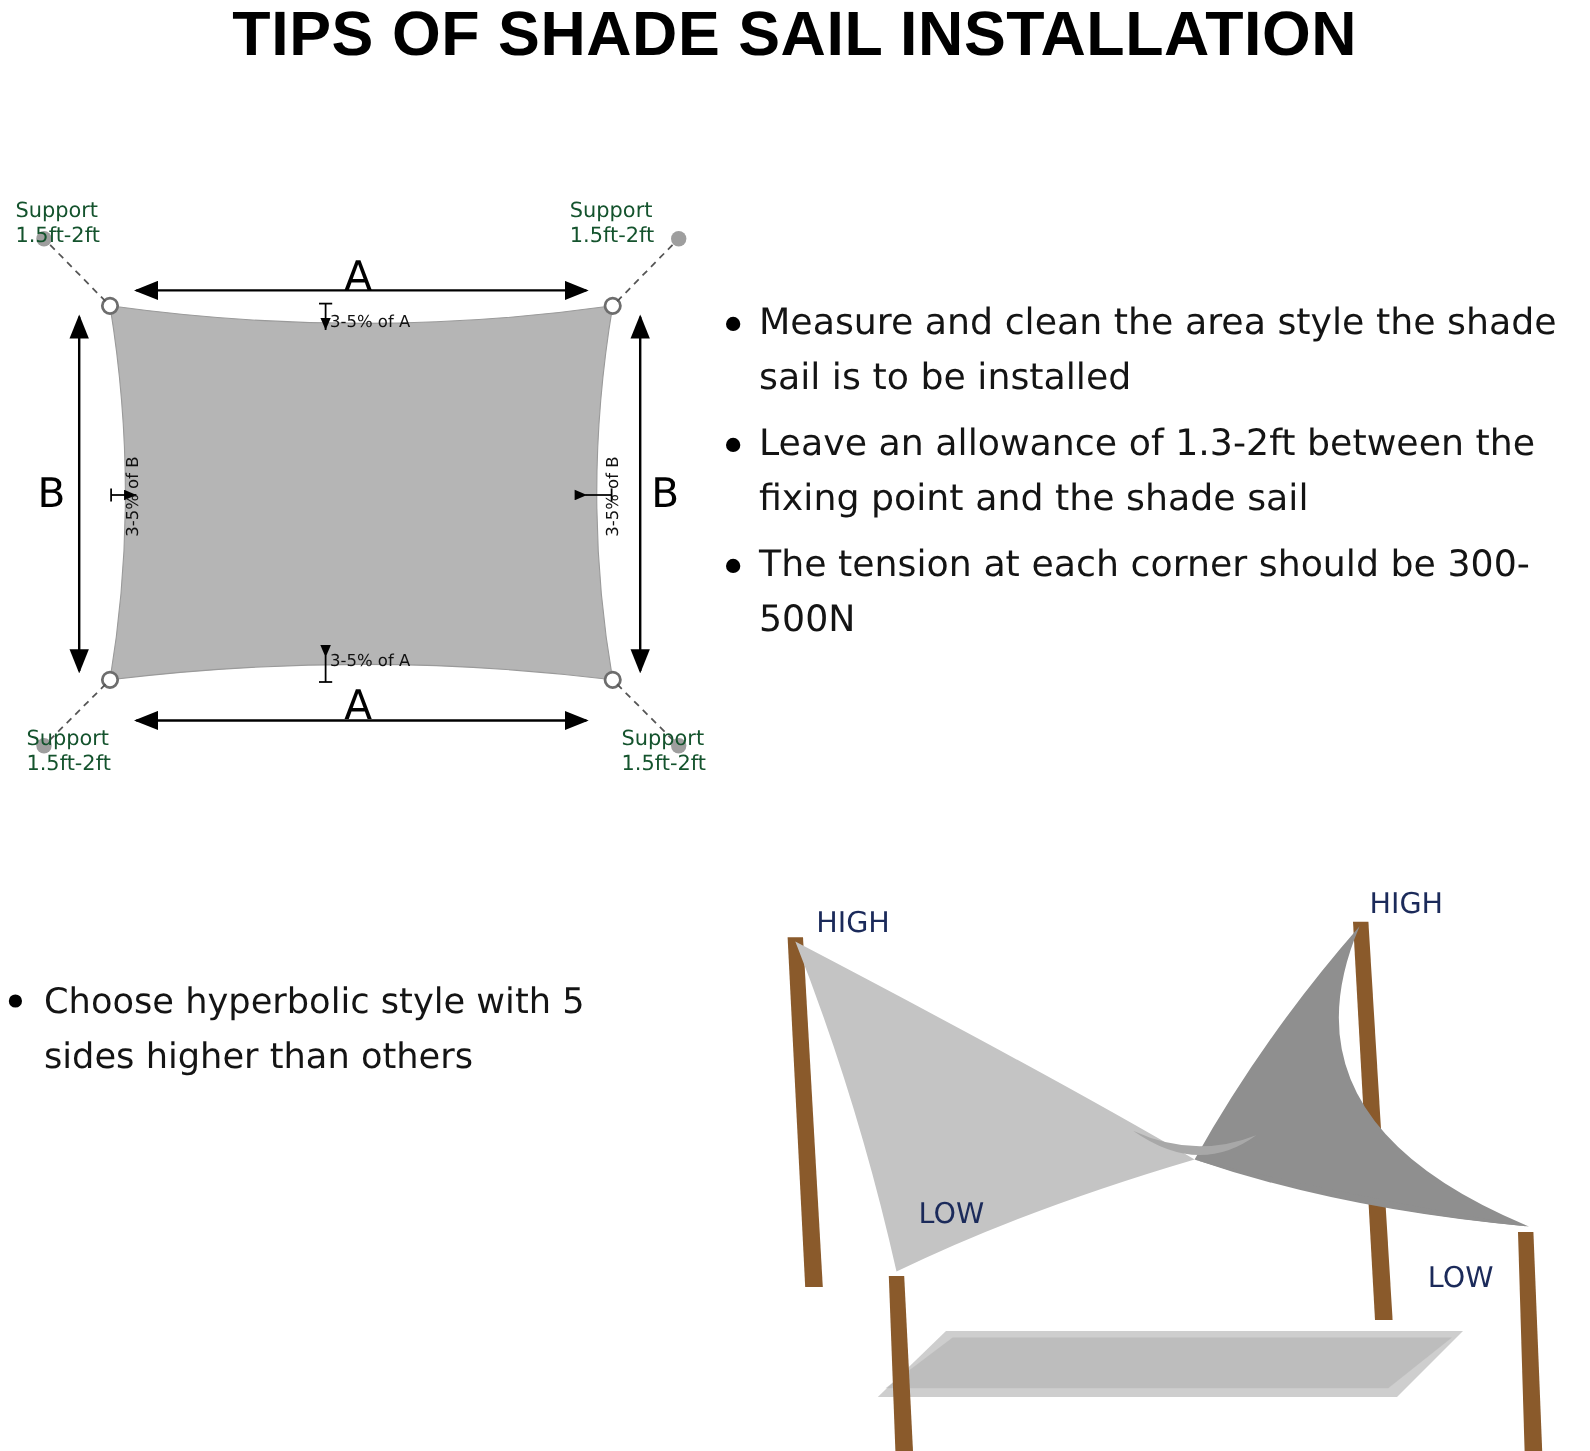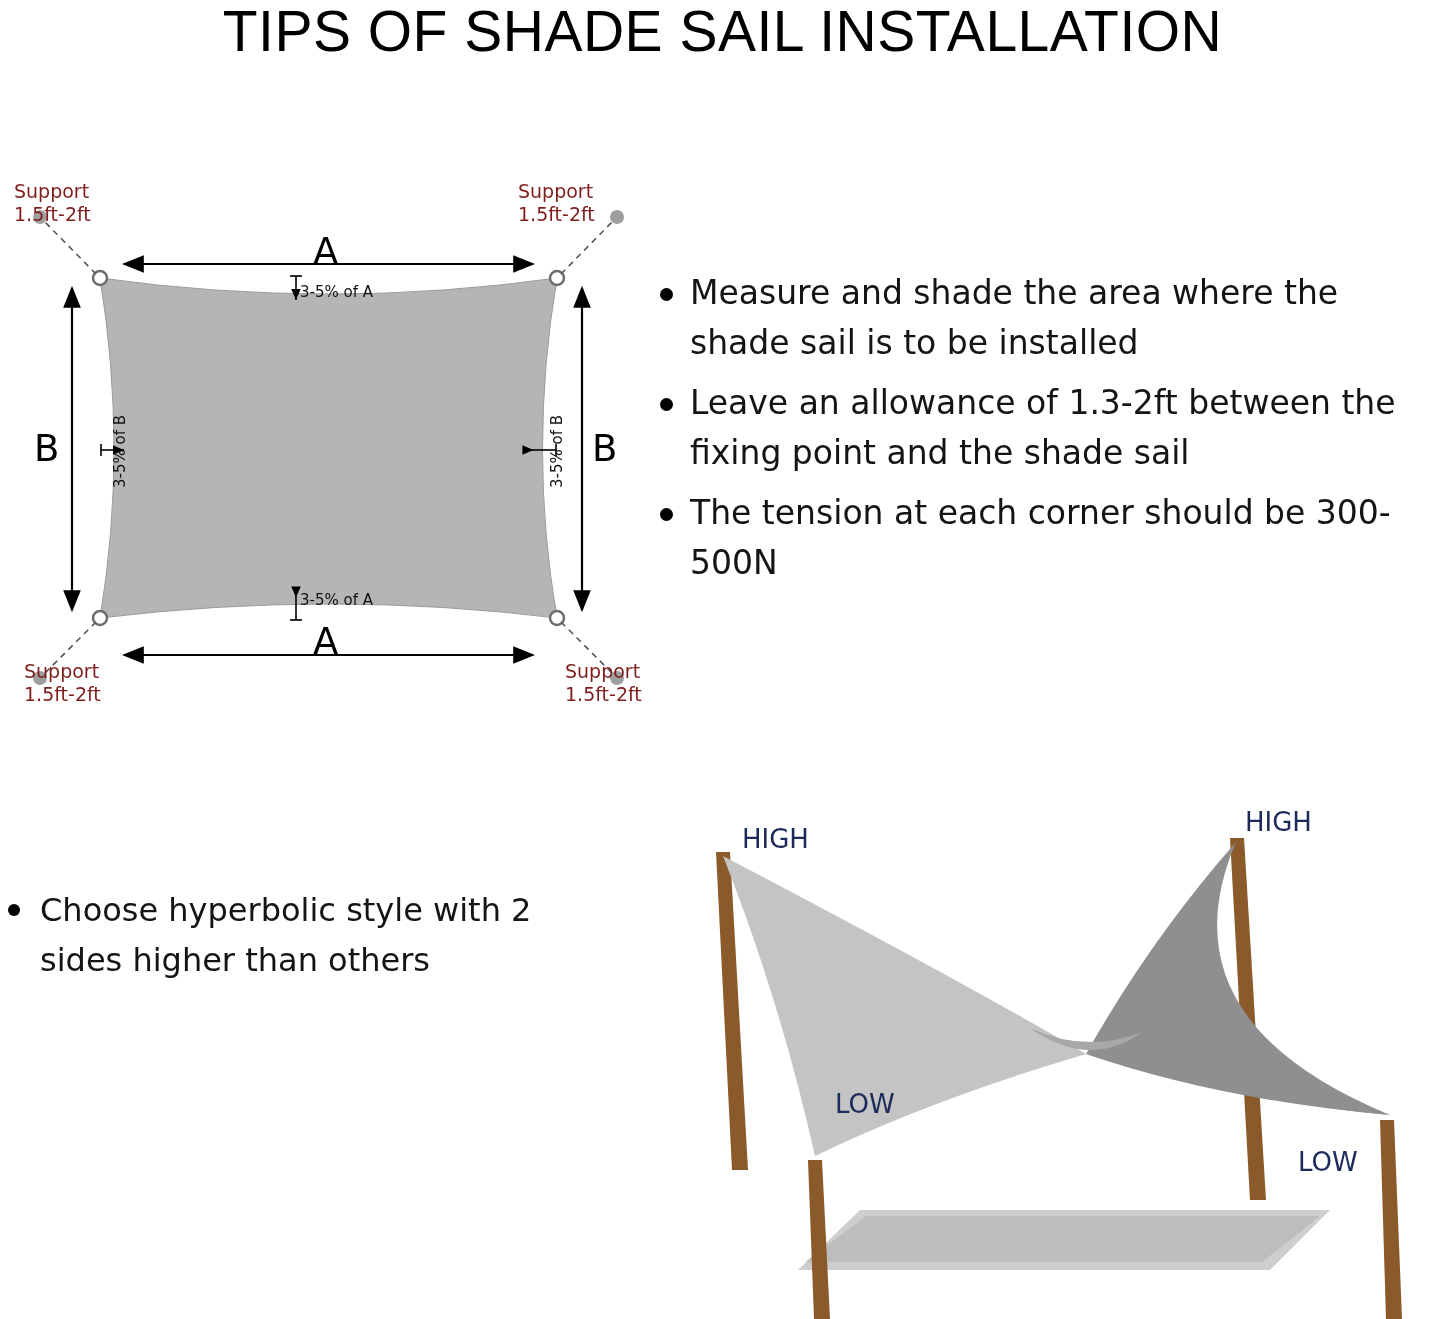--- a/index.html
+++ b/index.html
@@ -17,21 +17,21 @@
   }
 
   
   #title {
     position: absolute;
     top: 0px;
     left: 0;
     width: 1445px;
     text-align: center;
     font-family: "Liberation Sans", sans-serif;
-    font-weight: normal;
+    font-weight: bold;
     font-size: 57px;
     letter-spacing: 0.5px;
     line-height: 62px;
     white-space: nowrap;
   }
 
   
   #diagram-rect {
     position: absolute;
     left: 0px;
@@ -39,21 +39,21 @@
     width: 660px;
     height: 580px;
   }
   #diagram-rect svg { display: block; }
 
   .lbl {
     position: absolute;
     font-family: "DejaVu Sans", sans-serif;
     font-size: 19px;
     line-height: 23px;
-    color: #7f1d1d;
+    color: #14532d;
     white-space: pre;
   }
   .lbl-small {
     position: absolute;
     font-family: "DejaVu Sans", sans-serif;
     font-size: 15px;
     line-height: 17px;
     color: #111;
     white-space: pre;
   }
@@ -215,29 +215,29 @@
   <div class="lbl-big" style="left:592px; top:279px;">B</div>
 
   <div class="lbl-small" style="left:300px; top:134px;">3-5% of A</div>
   <div class="lbl-small" style="left:300px; top:442px;">3-5% of A</div>
   <div class="lbl-small rot" style="left:112px; top:338px;">3-5% of B</div>
   <div class="lbl-small rot" style="left:549px; top:338px;">3-5% of B</div>
 </div>
 
 <div id="list-top">
   <ul class="bullets">
-    <li><span class="dot"></span><span>Measure and shade the area where the shade sail is to be installed</span></li>
+    <li><span class="dot"></span><span>Measure and clean the area style the shade sail is to be installed</span></li>
     <li><span class="dot"></span><span>Leave an allowance of 1.3-2ft between the fixing point and the shade sail</span></li>
     <li><span class="dot"></span><span>The tension at each corner should be 300-500N</span></li>
   </ul>
 </div>
 
 <div id="list-bottom">
   <ul class="bullets">
-    <li><span class="dot"></span><span>Choose hyperbolic style with 2 sides higher than others</span></li>
+    <li><span class="dot"></span><span>Choose hyperbolic style with 5 sides higher than others</span></li>
   </ul>
 </div>
 
 <div id="diagram-sail">
   <svg width="805" height="549" viewBox="0 0 805 549" xmlns="http://www.w3.org/2000/svg">
 
     <ellipse cx="400" cy="470" rx="0" ry="0" fill="none"></ellipse>
     <path d="M 168 500 L 640 500 L 700 440 L 230 440 Z" fill="#bdbdbd" opacity="0.75"></path>
     <path d="M 175 492 L 632 492 L 690 446 L 236 446 Z" fill="#b3b3b3" opacity="0.6"></path>
 

